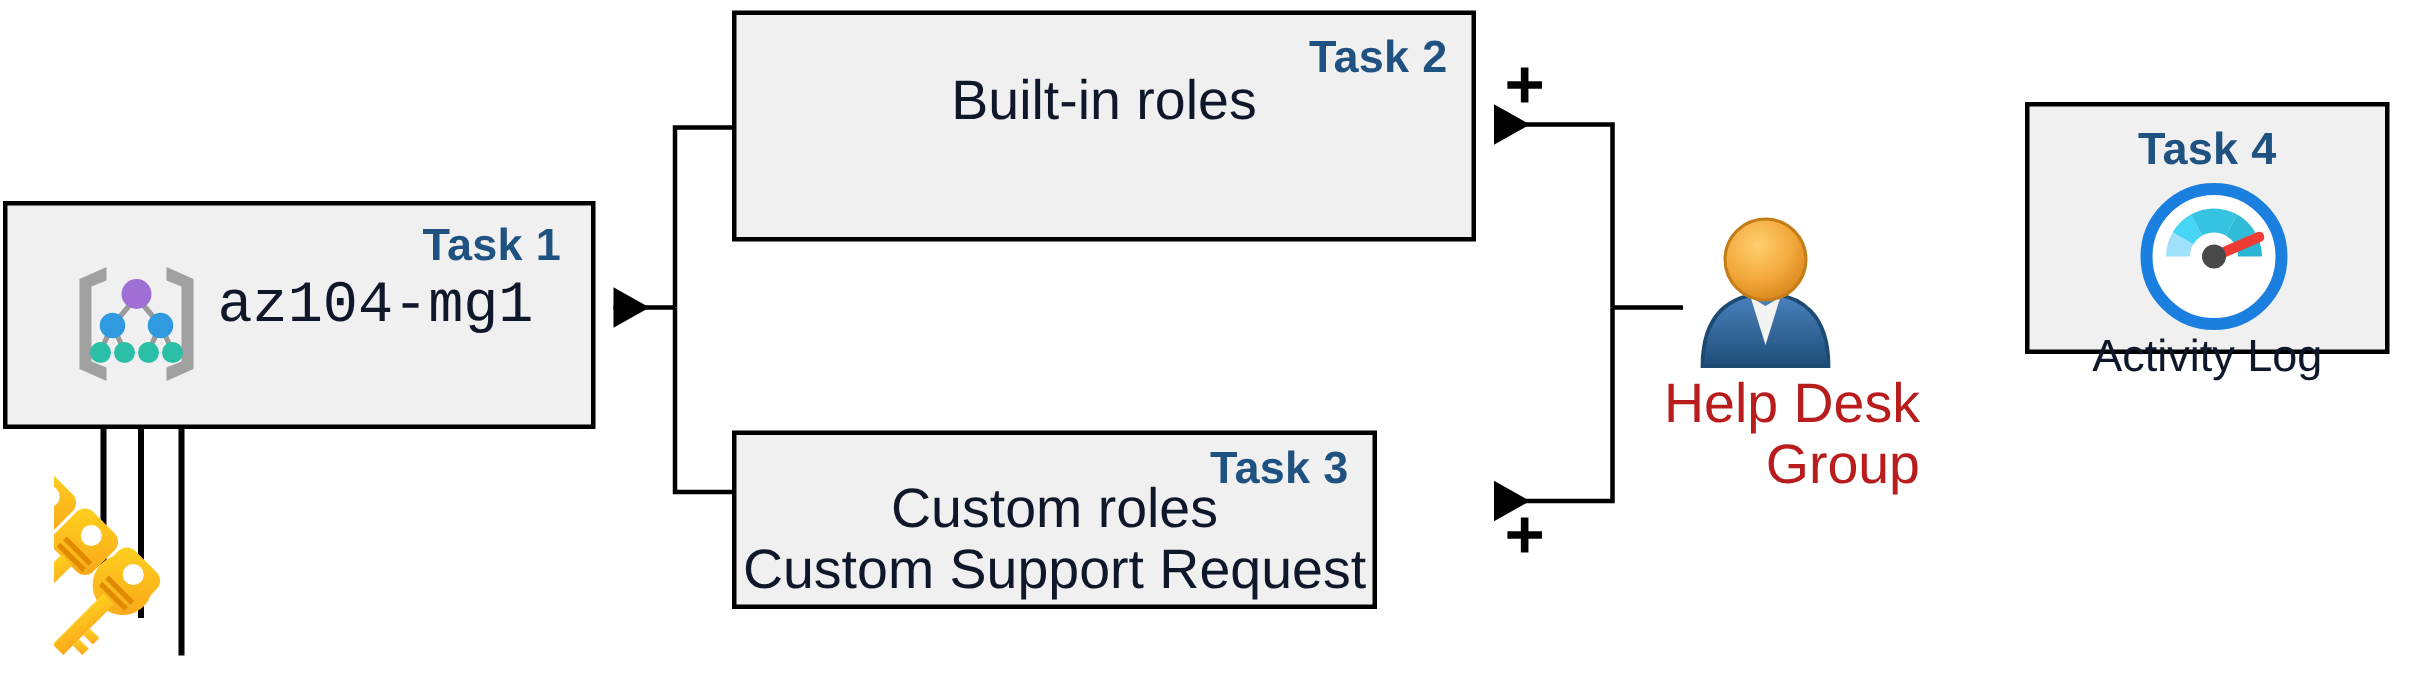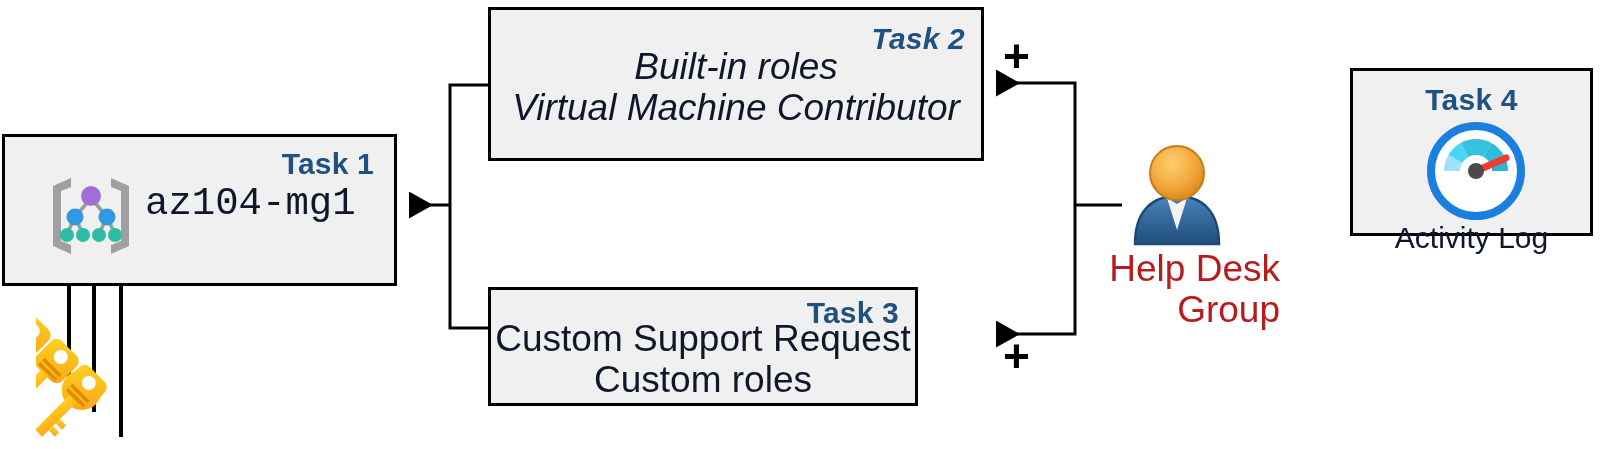--- a/index.html
+++ b/index.html
@@ -44,21 +44,21 @@
   
   #task1 { left: 2px; top: 134px; width: 395px; height: 152px; }
   #task1-badge { right: 20px; top: 10px; font-size: 30px; text-align: right; }
   #task1-label {
     left: 140px; top: 46px; width: 240px;
     font-size: 39px; text-align: left; font-family: Liberation Mono, monospace;
   }
   #mg-icon { position: absolute; left: 45px; top: 172px; width: 92px; height: 88px; }
 
   
-  #task2 { left: 488px; top: 7px; width: 496px; height: 154px; font-style: italic; }
+  #task2 { left: 488px; top: 7px; width: 496px; height: 154px; }
   #task2-badge { right: 16px; top: 12px; font-size: 30px; }
   #task2-text { left: 0px; top: 36px; width: 100%; font-size: 37px; }
 
   
   #task3 { left: 488px; top: 287px; width: 430px; height: 119px; }
   #task3-badge { right: 16px; top: 6px; font-size: 30px; }
   #task3-text { left: 0px; top: 28px; width: 100%; font-size: 37px; }
 
   
   #task4 { left: 1350px; top: 68px; width: 243px; height: 168px; }
@@ -184,29 +184,28 @@
         <rect x="3" y="22" width="24" height="3.5" fill="#e08a00"></rect>
         <rect x="3" y="28" width="24" height="3.5" fill="#e08a00"></rect>
       </g>
     </g>
   </svg>
 
   <div class="task-box" id="task2">
     <div class="task-badge" id="task2-badge">Task 2</div>
     <div class="box-text" id="task2-text">
       <div>Built-in roles</div>
-      <div>Virtual Machine Contributor</div>
     </div>
   </div>
 
   <div class="task-box" id="task3">
     <div class="task-badge" id="task3-badge">Task 3</div>
     <div class="box-text" id="task3-text">
+      <div>Custom roles</div>
       <div>Custom Support Request</div>
-      <div>Custom roles</div>
     </div>
   </div>
 
   <div class="plus-sign" id="plus-top">+</div>
   <div class="plus-sign" id="plus-bottom">+</div>
 
   <svg id="helpdesk-icon" viewBox="0 0 110 110" xmlns="http://www.w3.org/2000/svg">
     <defs>
       <radialGradient id="headG" cx="40%" cy="32%" r="72%">
         <stop offset="0%" stop-color="#ffcf6e"></stop>

